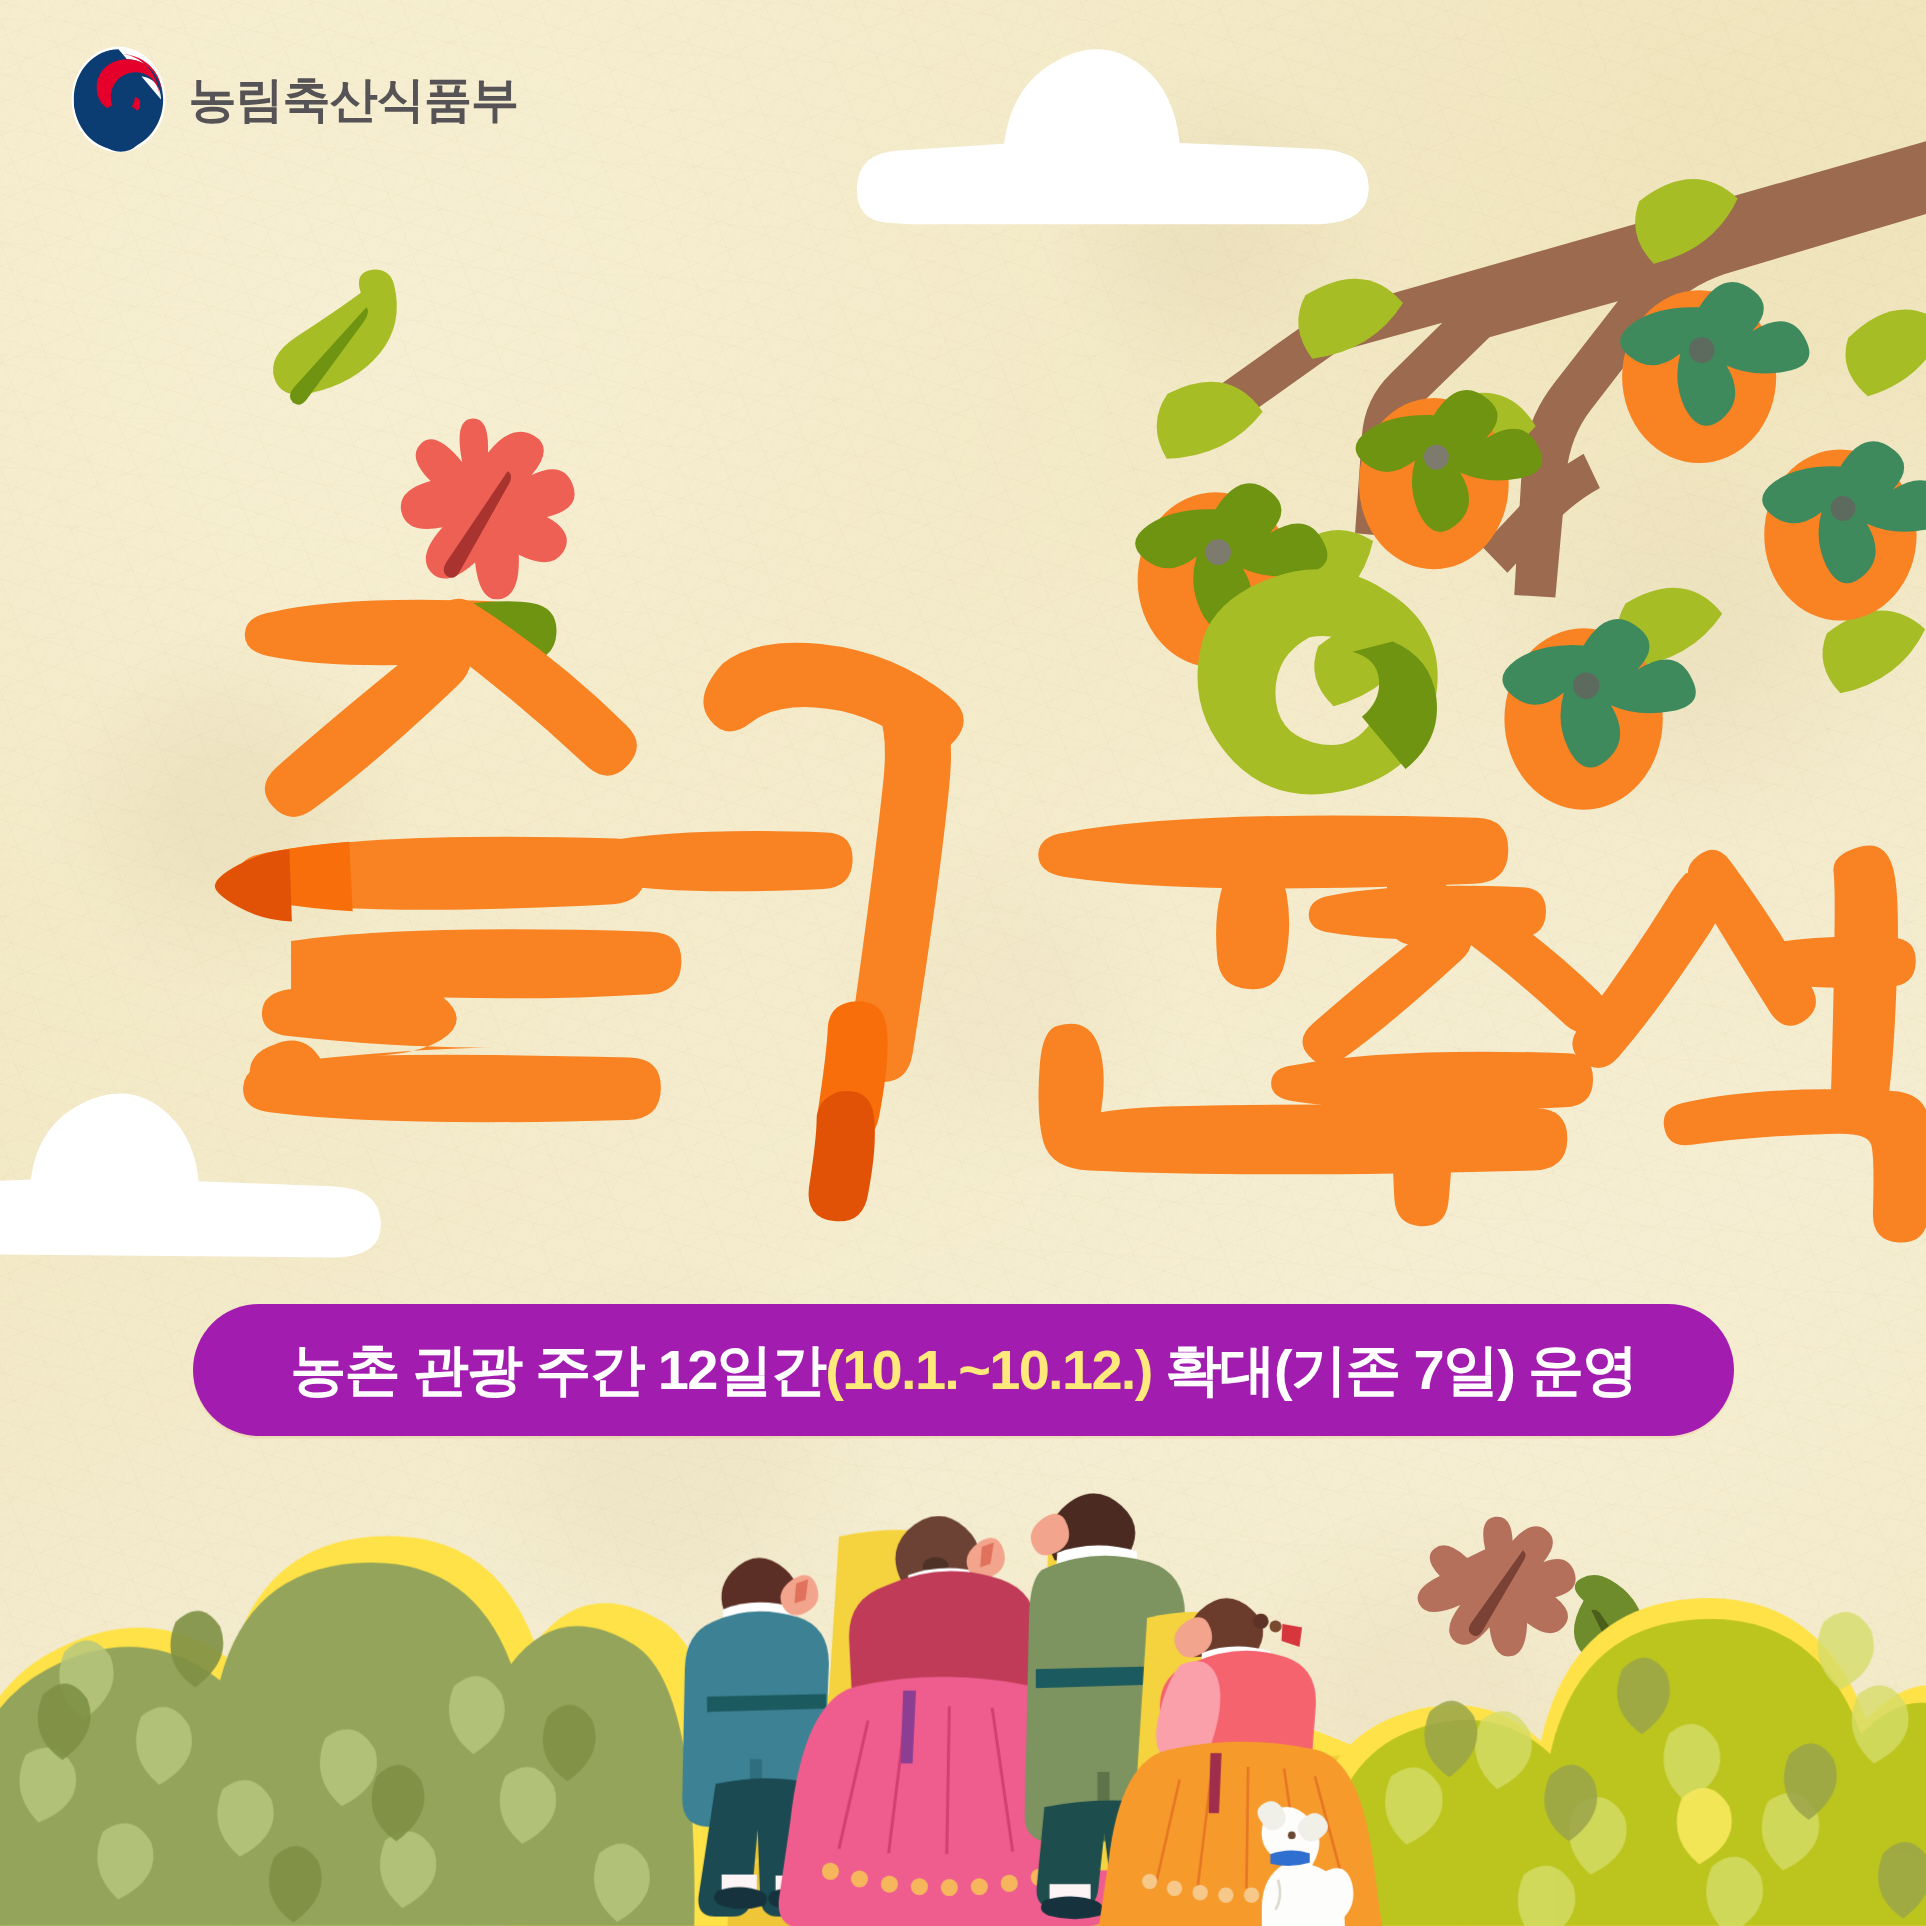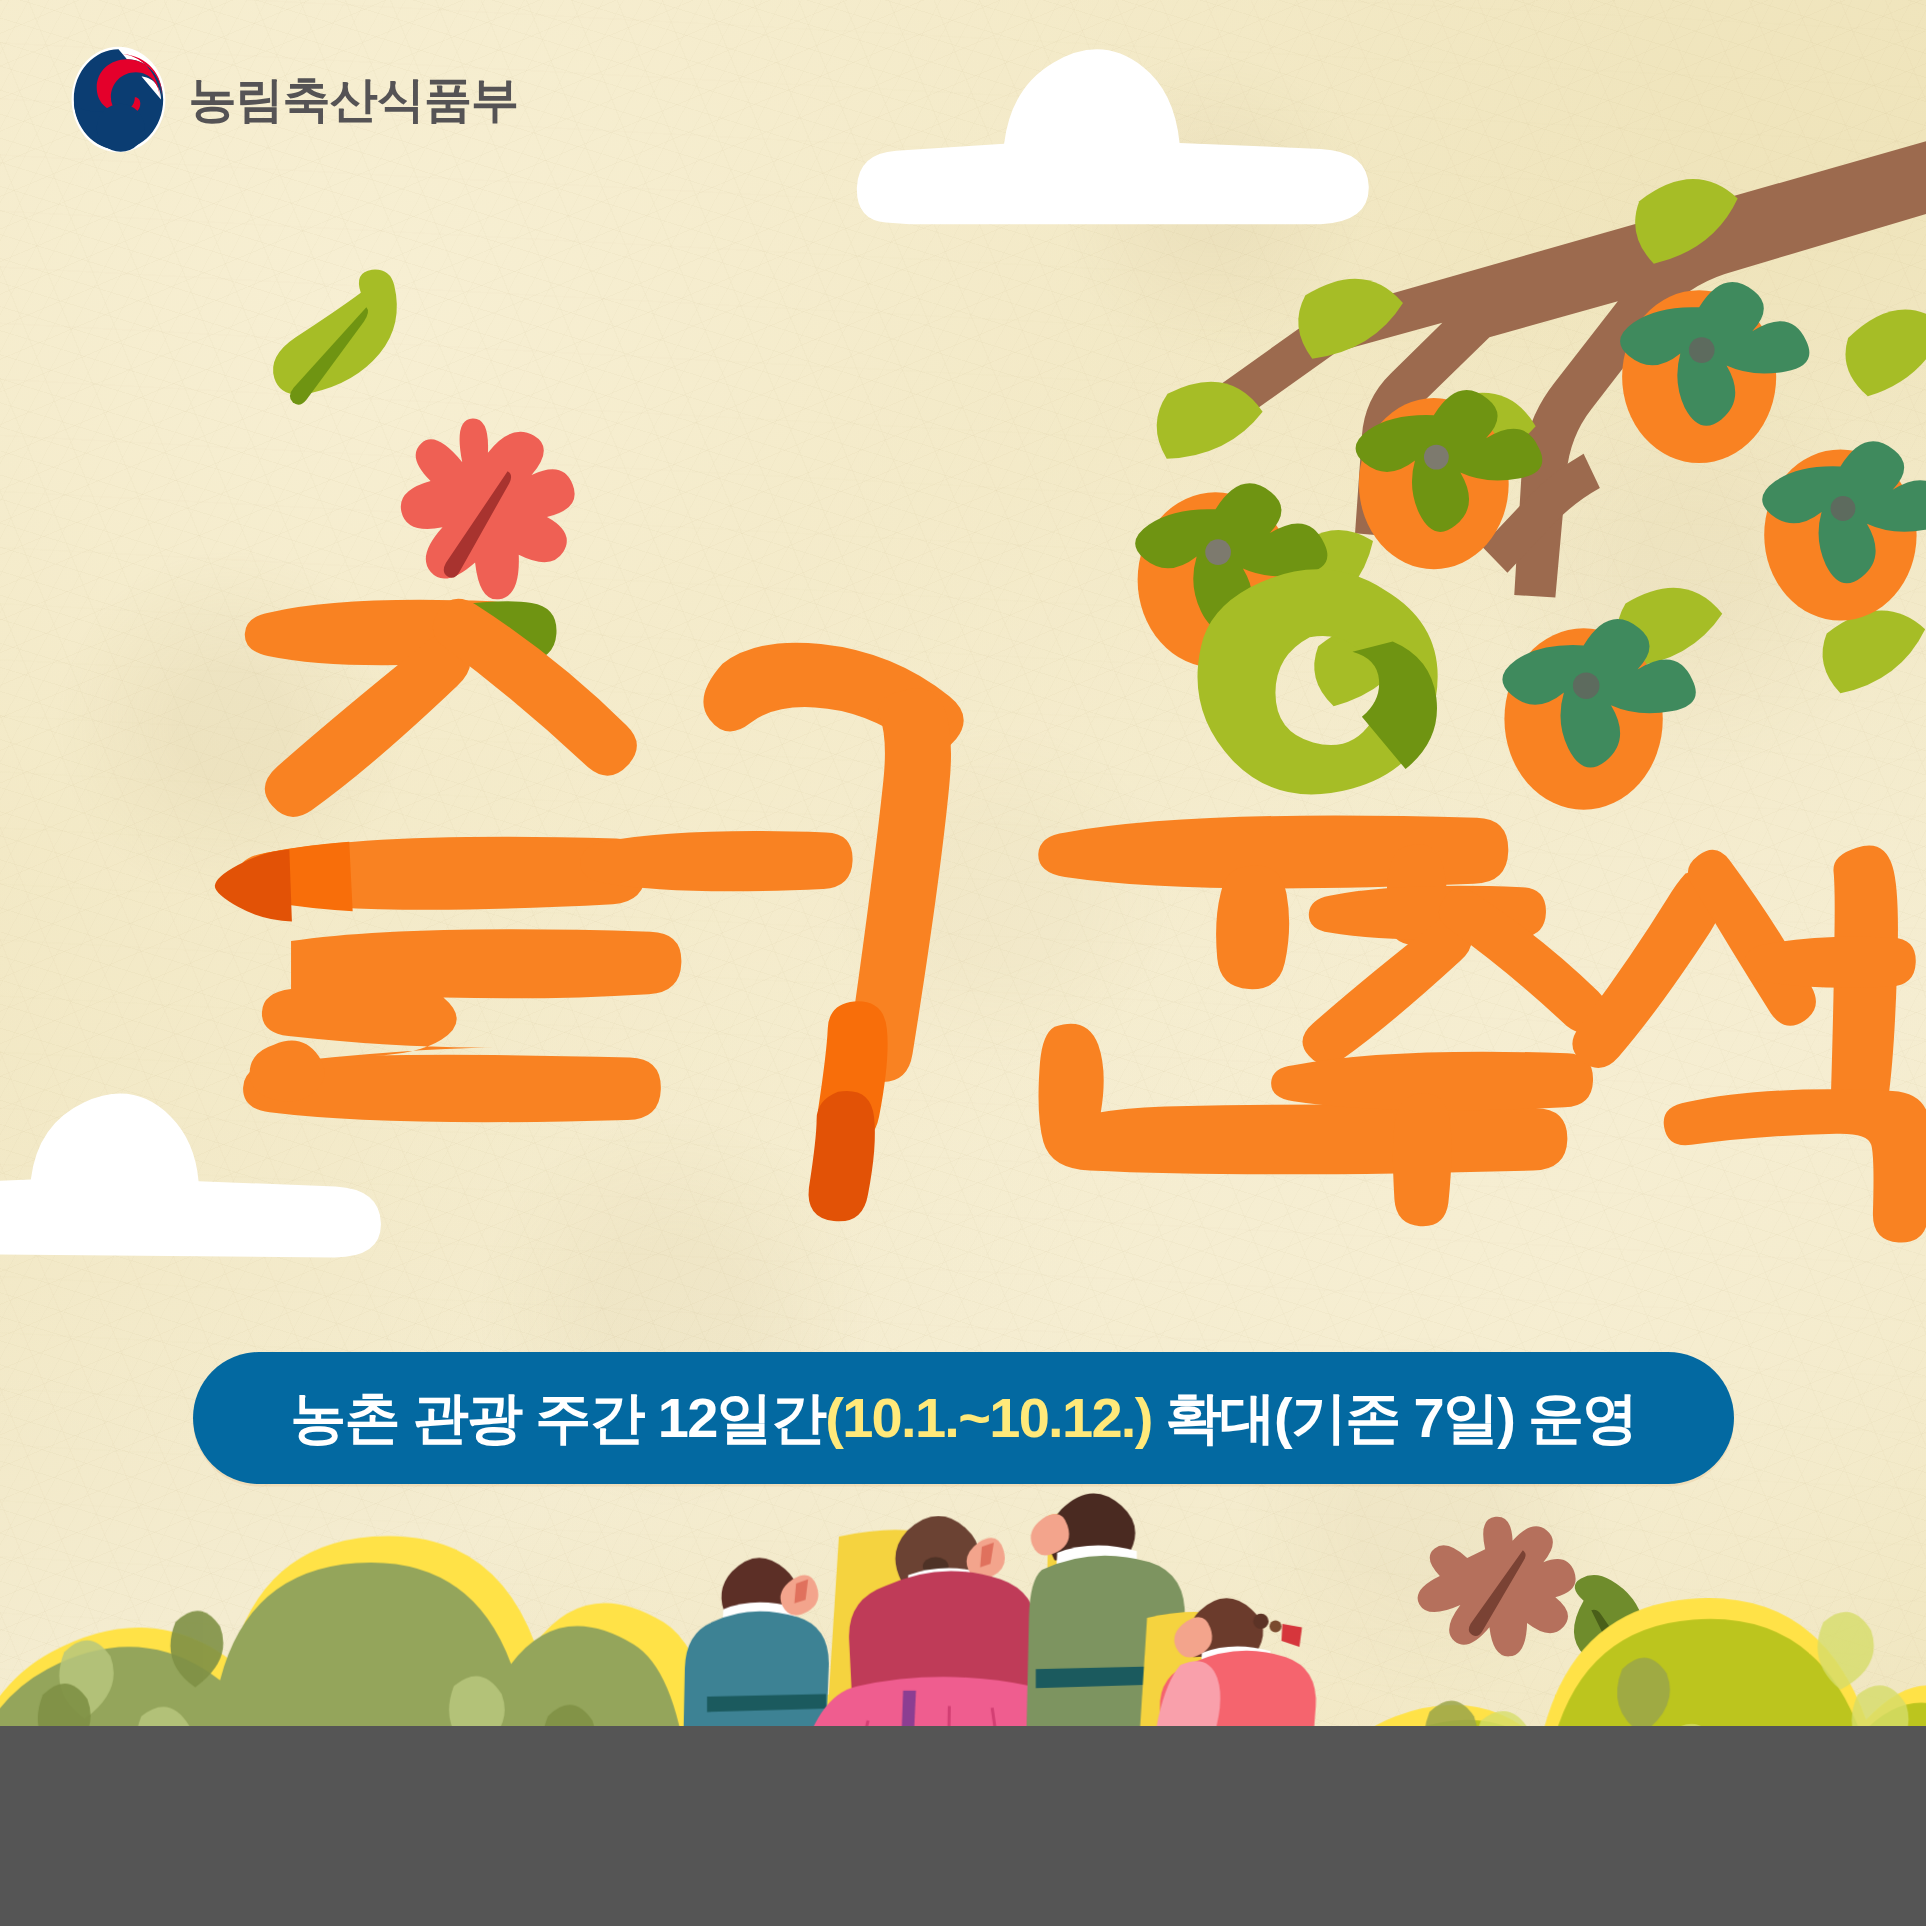--- a/index.html
+++ b/index.html
@@ -1,19 +1,19 @@
 <!DOCTYPE html>
 <html style="font-size:6.8px"><head>
 <meta charset="utf-8">
 <style>
   html,body{margin:0;padding:0;background:#555;}
   *{box-sizing:border-box;}
   .poster{
     position:relative;
-    width:1926px;height:1726px;
+    width:1926px;height:1926px;
     overflow:hidden;
     background:#f2e8c4;
     font-family:"Liberation Sans", sans-serif;
   }
   
   .paper-base{
     position:absolute;inset:0;
     background:
       radial-gradient(ellipse at 20% 18%, #f7efd3 0%, rgba(247,239,211,0) 60%),
       radial-gradient(ellipse at 78% 72%, #f6eed2 0%, rgba(246,238,210,0) 55%),
@@ -58,23 +58,23 @@
   
   .hero-title{
     position:absolute;left:0;top:548px;width:1926px;height:728px;
     z-index:30;pointer-events:none;
   }
   .hero-title svg{width:100%;height:100%;display:block;}
   .sr{position:absolute;width:0.4px;height:0.4px;overflow:hidden;clip:rect(0 0 0 0);white-space:nowrap;}
 
   
   .banner{
-    position:absolute;left:193px;top:1352px;
+    position:absolute;left:193px;top:1304px;
     width:1541px;height:132px;
-    background:#0369a1;
+    background:#a21caf;
     border-radius:66px;
     display:flex;align-items:center;justify-content:center;
     z-index:45;
     box-shadow:0 2.6px 0 rgba(210,95,5,.10);
   }
   .banner-text{
     font-size:56px;font-weight:bold;color:#ffffff;
     letter-spacing:-1.7px;white-space:nowrap;line-height:1;
     font-family:"Liberation Sans", sans-serif;
   }

